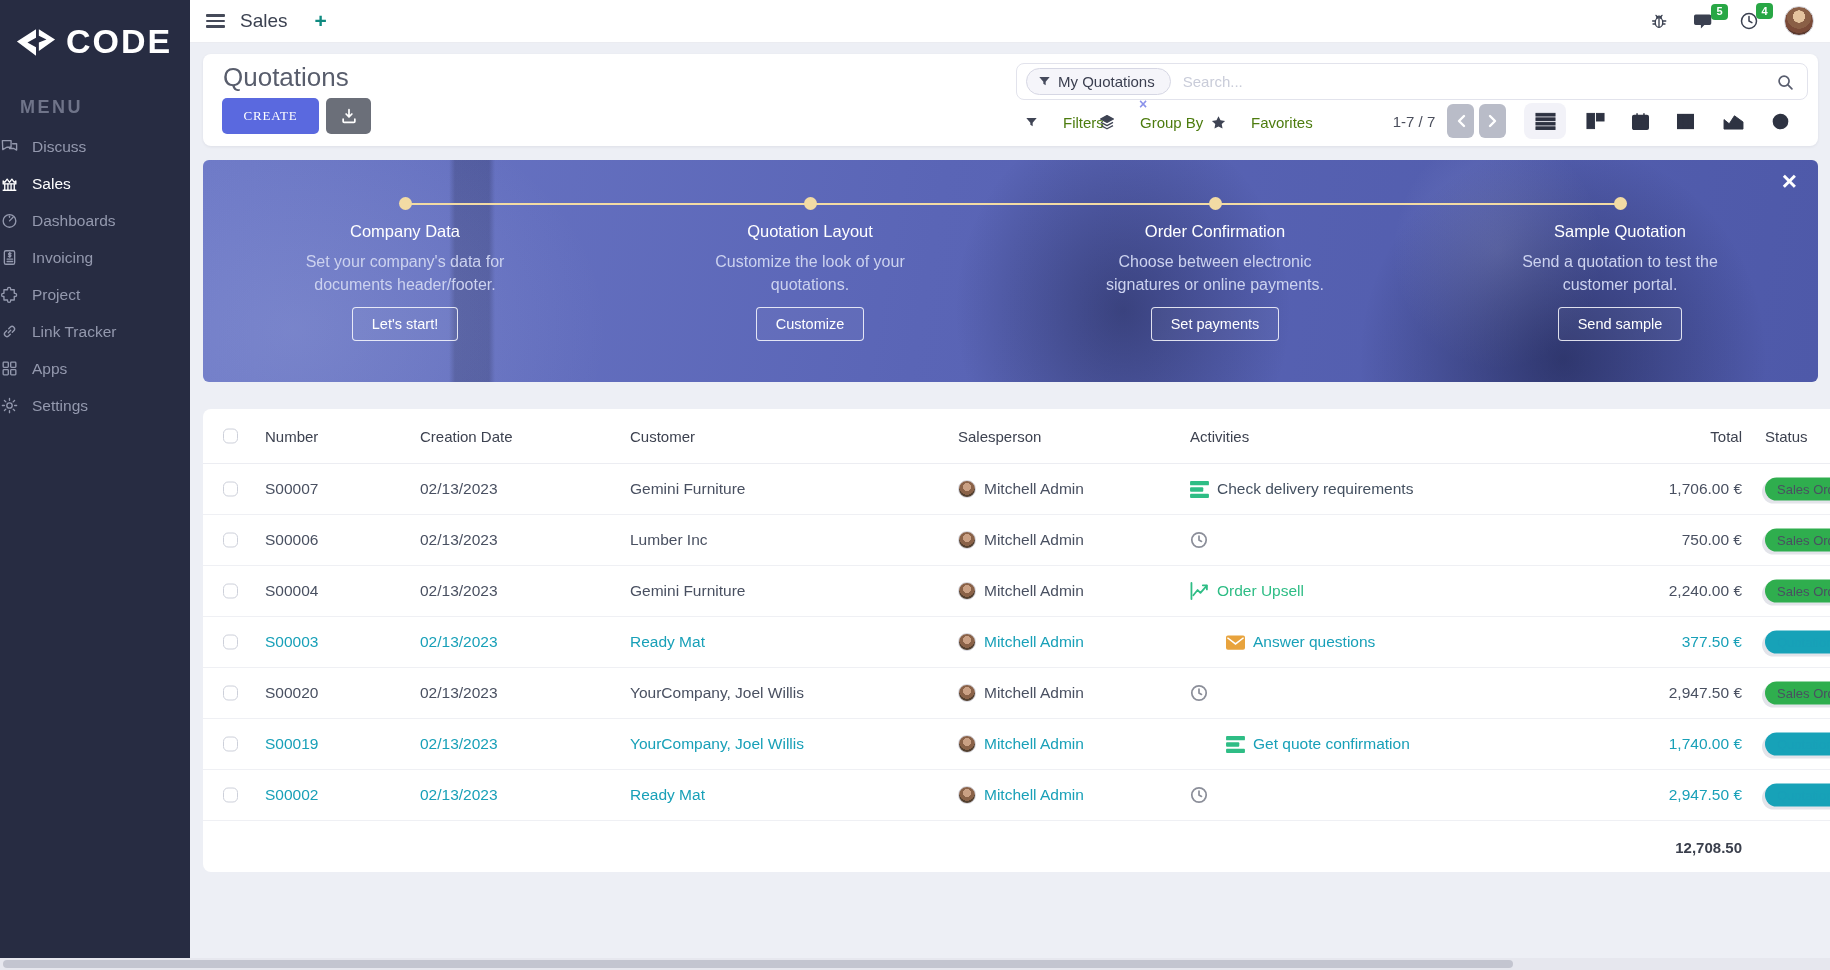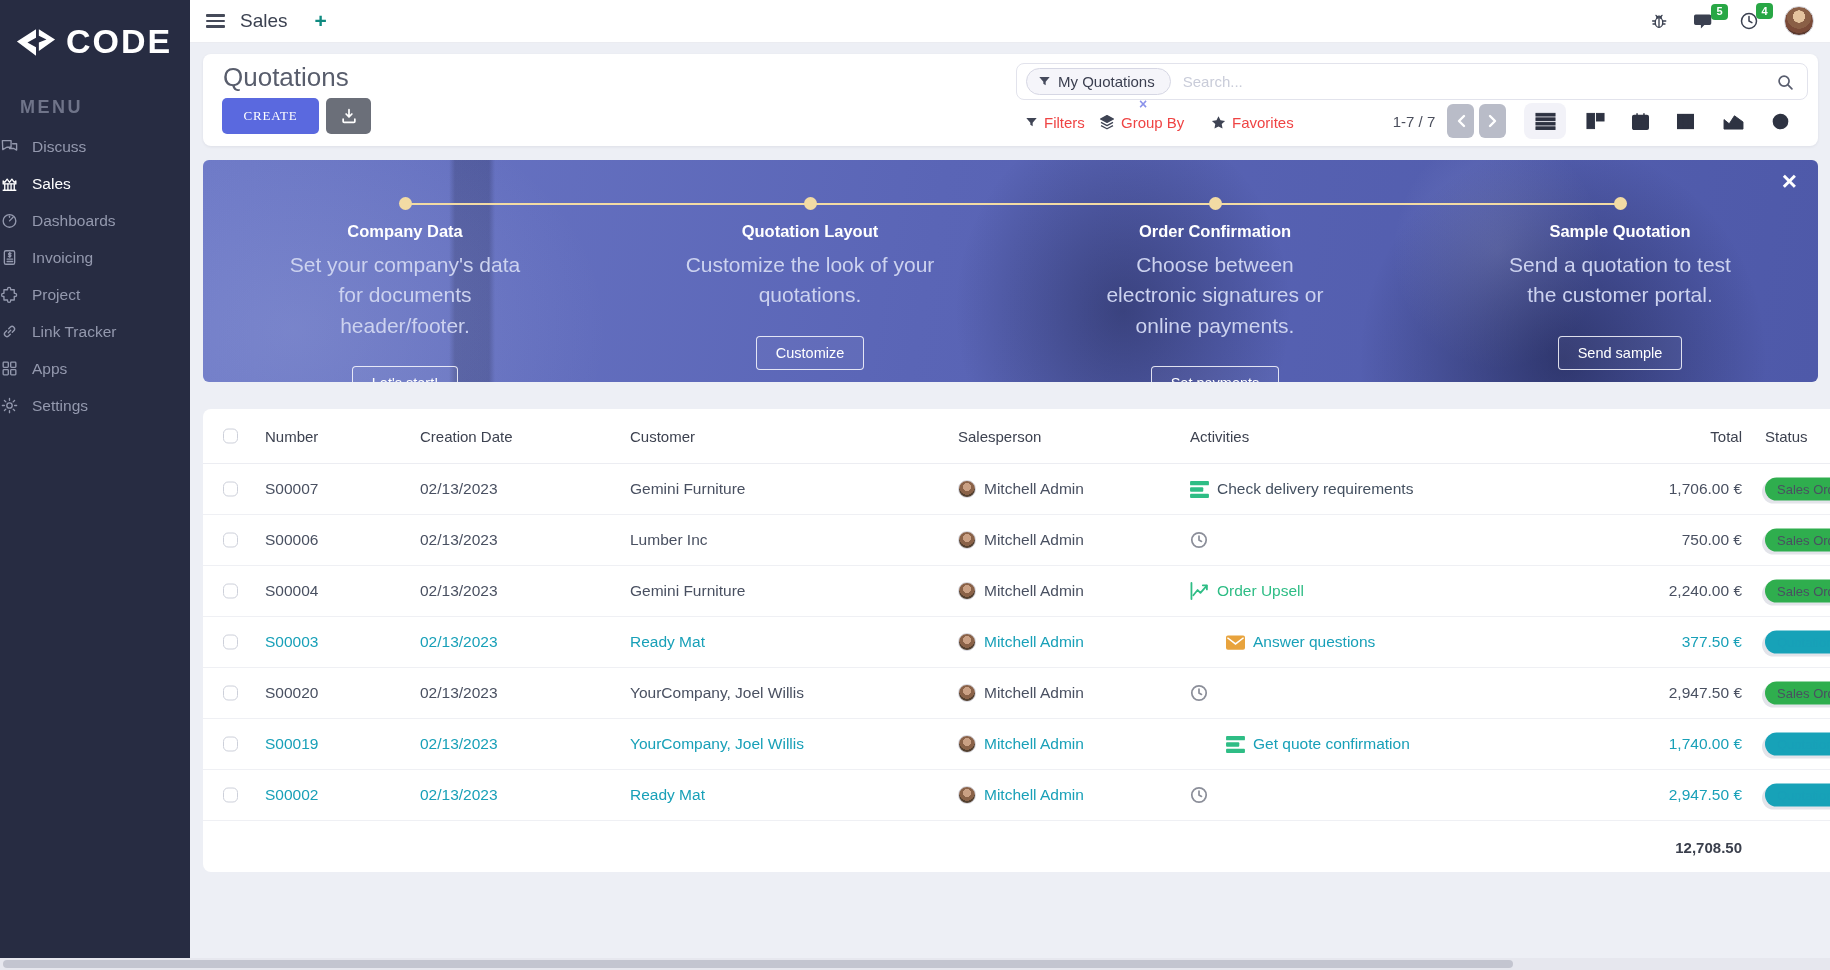--- a/index.html
+++ b/index.html
@@ -45,21 +45,21 @@
   .btn-download svg { stroke:#fff; fill:none; stroke-width:1.9; stroke-linecap:round; stroke-linejoin:round; }
 
   .searchbox { position:absolute; left:813px; top:9px; width:792px; height:37px; border:1px solid #e2e3ec; border-radius:8px; background:#fff; display:flex; align-items:center; padding-left:9px; }
   .facet { display:flex; align-items:center; gap:7px; border:1px solid #d6d7e4; background:#f5f5fa; border-radius:16px; padding:4px 15px 4px 11px; font-size:15px; color:#3b3f50; cursor:pointer; }
   .facet svg { fill:#454a5c; }
   .facet-x { position:absolute; left:122px; top:33px; color:#8a92ea; font-size:14px; font-weight:bold; cursor:pointer; line-height:1; }
   .search-ph { margin-left:12px; color:#c9ccd9; font-size:15px; flex:1; cursor:text; }
   .search-ico { position:absolute; right:13px; top:10px; cursor:pointer; }
   .search-ico svg { stroke:#585d6e; fill:none; stroke-width:1.8; stroke-linecap:round; }
 
-  .cp-btn { position:absolute; top:53px; height:30px; display:flex; align-items:center; gap:6px; font-size:15px; color:#ef4444; cursor:pointer; background:none; border:none; font-family:inherit;justify-content:center; }
+  .cp-btn { position:absolute; top:53px; height:30px; display:flex; align-items:center; gap:25px; font-size:15px; color:#4d7c0f; cursor:pointer; background:none; border:none; font-family:inherit;justify-content:center; }
   .cp-btn svg { flex:0 0 auto; }
   .b-filters { left:822px; }
   .b-groupby { left:896px; }
   .b-favs { left:1008px; }
   .pager-text { position:absolute; left:1156px; top:53px; width:110px; height:30px; line-height:30px; text-align:center; font-size:15px; color:#4a4e5c; }
   .pg { position:absolute; top:50px; width:27px; height:34px; background:#b9bcc8; border:none; border-radius:6px; cursor:pointer; display:flex; align-items:center; justify-content:center; }
   .pg svg { stroke:#fff; fill:none; stroke-width:2.4; stroke-linecap:round; stroke-linejoin:round; }
   .pg-prev { left:1244px; } .pg-next { left:1276px; }
   .view-btn { position:absolute; top:49px; width:42px; height:36px; border:none; background:transparent; border-radius:8px; cursor:pointer; display:flex; align-items:center; justify-content:center; color:#2e3342; }
   .view-btn.active { background:#f2f2f8; }
@@ -75,22 +75,22 @@
       radial-gradient(420px 320px at 90px 170px, rgba(195,205,235,.18), transparent 75%),
       linear-gradient(90deg, transparent 246px, rgba(25,30,62,.25) 252px, rgba(25,30,62,.25) 286px, transparent 292px),
       linear-gradient(100deg, #6b77c6, #5a65b6 45%, #4e59a9);
   }
   .bn-close { position:absolute; right:21px; top:8px; color:#fff; font-size:26px; font-weight:bold; line-height:1; cursor:pointer; }
   .bn-line { position:absolute; left:202px; top:43px; width:1216px; height:2px; background:#f2dba4; }
   .bn-dot { position:absolute; top:37px; width:13px; height:13px; border-radius:50%; background:#f2dba4; }
   .d1{left:196px}.d2{left:601px}.d3{left:1006px}.d4{left:1411px}
   .bn-step { position:absolute; top:62px; width:320px; text-align:center; }
   .s1{left:42px}.s2{left:447px}.s3{left:852px}.s4{left:1257px}
-  .bn-title { color:#fff; font-size:16.5px; font-weight:bold; }
-  .bn-desc { margin:9px auto 14px; width:250px; color:#ccd2ef; font-size:21px; line-height:1.45; }
+  .bn-title { color:#fff; font-size:16.5px; font-weight:normal; }
+  .bn-desc { margin:9px auto 0; width:250px; color:#ccd2ef; font-size:16px; line-height:1.45; }
   .bn-btn { display:inline-block; margin-top:11px; padding:8px 19px; border:1px solid rgba(250,250,255,.85); border-radius:4px; background:rgba(255,255,255,.04); color:#fff; font-size:14.5px; font-family:inherit; cursor:pointer; }
 
   
   .table-card { position:absolute; left:203px; top:409px; width:1700px; height:463px; background:#fff; border-radius:8px; }
   .thead { position:relative; height:55px; border-bottom:1px solid #ecedf2; font-size:15px; color:#3d4250; }
   .trow { position:relative; height:51px; border-bottom:1px solid #eff0f4; font-size:15.5px; }
   .tfoot { position:relative; height:51px; }
   .cell, .hcell, .cb { position:absolute; top:50%; transform:translateY(-50%); white-space:nowrap; }
   .cb { left:20px; width:15px; height:15px; border:1px solid #cdd0da; border-radius:5px; background:#fff; cursor:pointer; }
   .c-num{left:62px} .c-date{left:217px} .c-cust{left:427px} .c-sale{left:755px} .c-act{left:987px}

